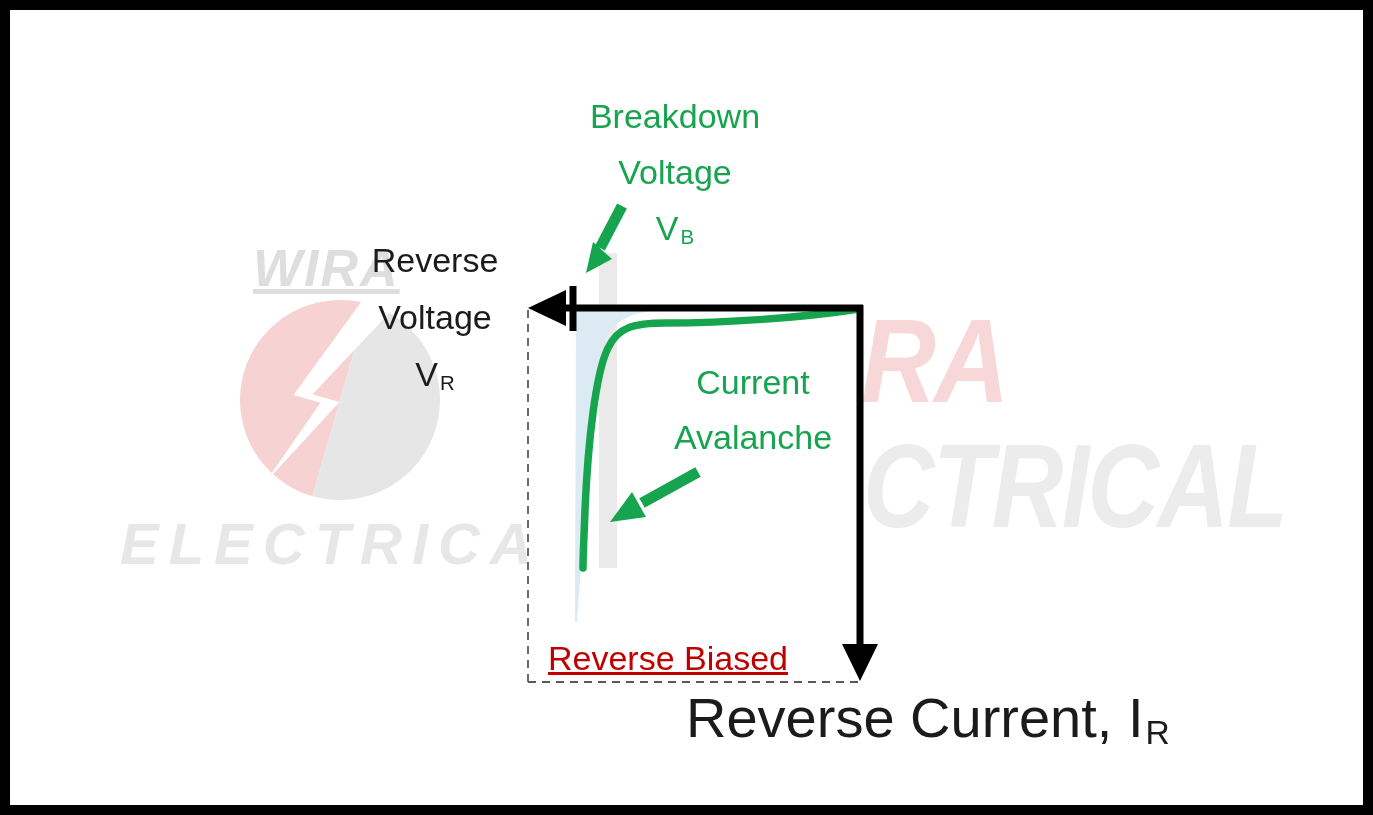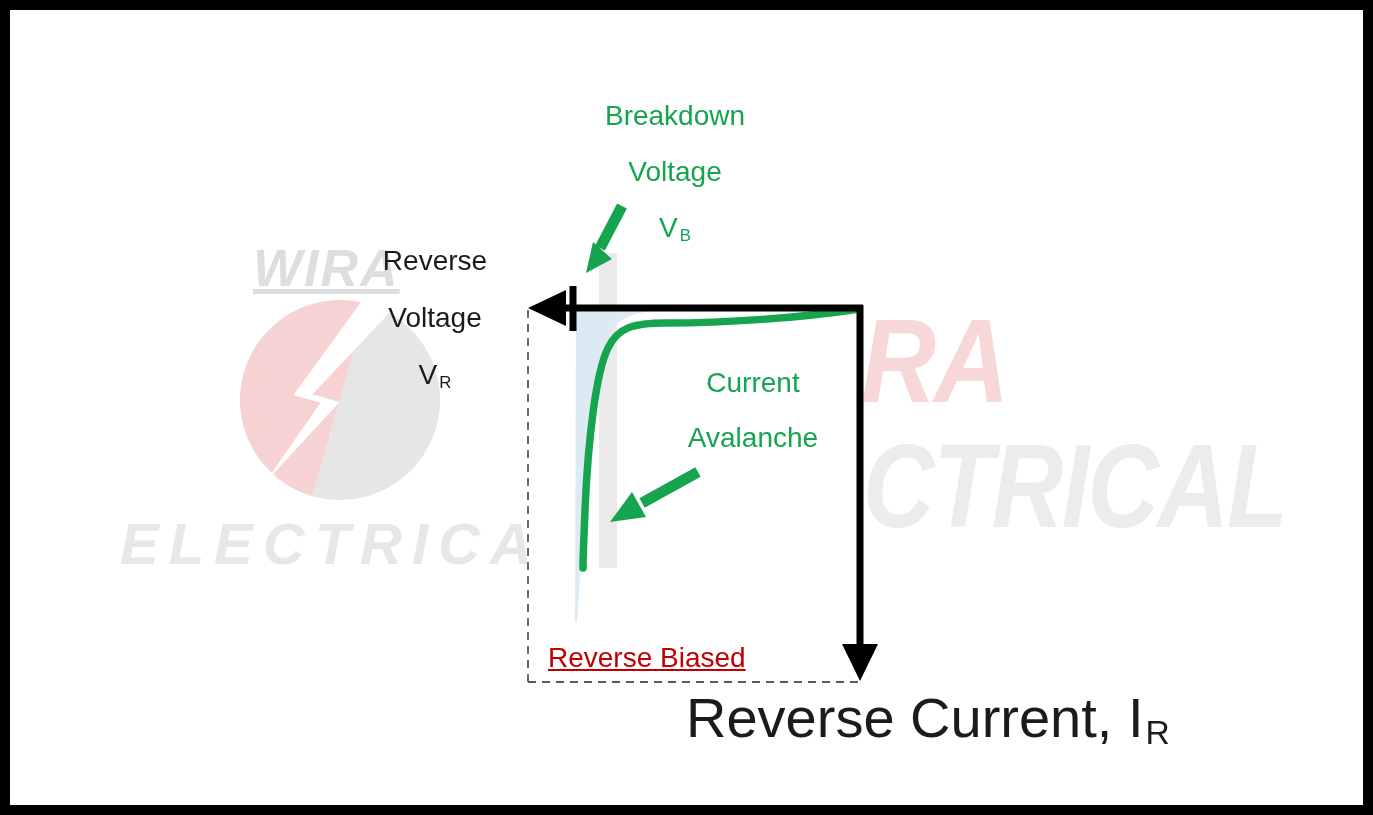--- a/index.html
+++ b/index.html
@@ -30,21 +30,21 @@
   .plot-box{
     position:absolute;z-index:2;
     left:518px;top:297px;width:334px;height:375px;
     background:#ffffff;
   }
   
   .plot-svg{position:absolute;left:0;top:0;z-index:3;pointer-events:none;}
   
   .lbl{
     position:absolute;z-index:4;
-    font-size:28px;line-height:56px;
+    font-size:34px;line-height:56px;
     color:#1b1b1b;text-align:center;white-space:nowrap;
   }
   .lbl.green{color:#16a44f;}
   .lbl.red{color:#c00000;}
   .sub{font-size:0.6em;position:relative;top:0.22em;margin-left:2px;}
   .lbl-breakdown{left:540px;top:78px;width:250px;}
   .lbl-reverse-voltage{left:330px;top:222px;width:190px;line-height:57px;}
   .lbl-avalanche{left:618px;top:345px;width:250px;line-height:55px;}
   .lbl-reverse-biased{left:538px;top:620px;text-align:left;text-decoration:underline;}
   .lbl-reverse-current{left:676px;top:680px;font-size:56px;text-align:left;}

